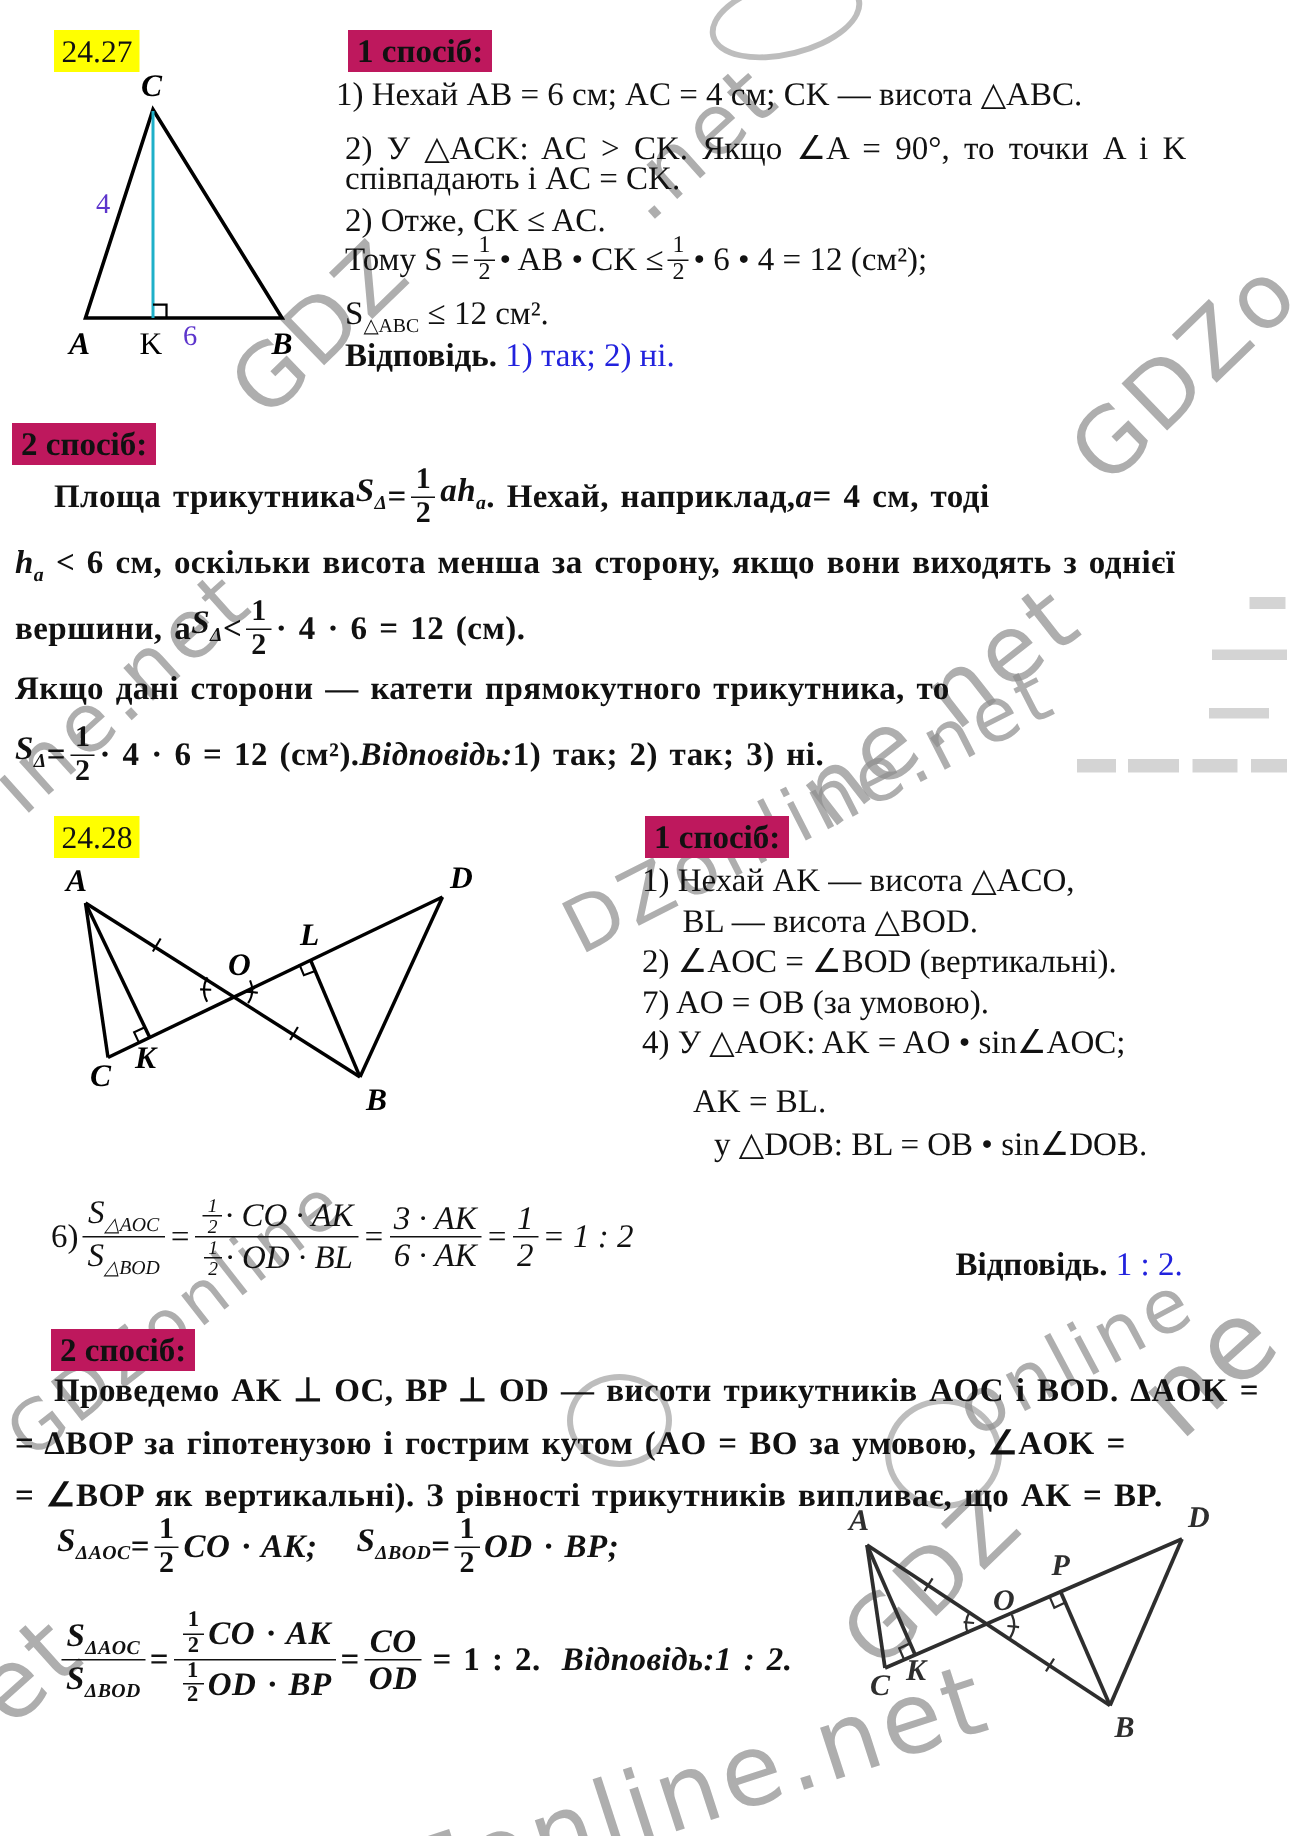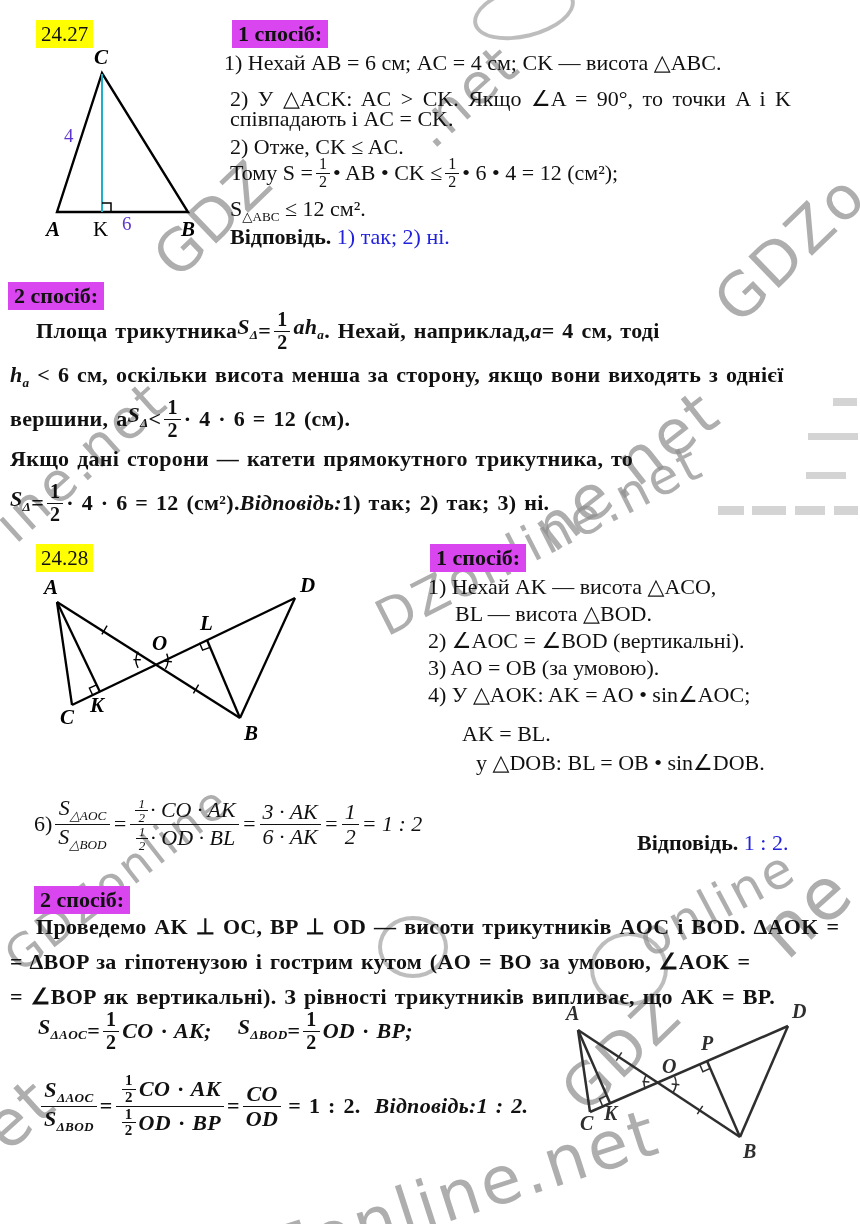--- a/index.html
+++ b/index.html
@@ -1,20 +1,20 @@
 <!DOCTYPE html>
 <html><head>
 <meta charset="utf-8">
 <style>
   html,body{margin:0;padding:0;background:#fff;}
   #page{position:relative;width:860px;height:1224px;background:#ffffff;overflow:hidden;
         font-family:"Liberation Serif",serif;color:#111;}
   .t{position:absolute;white-space:nowrap;font-size:22px;line-height:26px;}
   .flexline{display:flex;align-items:center;}
-  .hdr{background:#d946ef;font-weight:700;padding:1px 6px;}
+  .hdr{background:#be185d;font-weight:700;padding:1px 6px;}
   .ylab{background:#ffff00;padding:1px 5px;font-size:21px;}
   .blue{color:#2222dd;}
   .book{font-weight:700;letter-spacing:.3px;word-spacing:2px;}
   .bi{font-style:italic;font-weight:700;}
   .it{font-style:italic;}
   .sp3{word-spacing:4px;}
   sub{font-size:.6em;}
   .frac{display:inline-flex;flex-direction:column;text-align:center;vertical-align:middle;
         line-height:1.06;margin:0 3px;}
   .frac .n{border-bottom:1.6px solid #111;padding:0 3px;}
@@ -171,21 +171,21 @@
         <text x="72" y="140">K</text>
         <text x="42" y="152">C</text>
         <text x="226" y="168">B</text>
       </g>
     </svg>
 
     <div class="t hdr" style="left:430px;top:544px;">1 спосіб:</div>
     <div class="t" style="left:428px;top:574px;">1) Нехай AK — висота △ACO,</div>
     <div class="t" style="left:455px;top:601px;">BL — висота △BOD.</div>
     <div class="t" style="left:428px;top:628px;">2) ∠AOC = ∠BOD (вертикальні).</div>
-    <div class="t" style="left:428px;top:655px;">3) AO = OB (за умовою).</div>
+    <div class="t" style="left:428px;top:655px;">7) AO = OB (за умовою).</div>
     <div class="t" style="left:428px;top:682px;">4) У △AOK: AK = AO • sin∠AOC;</div>
     <div class="t" style="left:428px;top:750px;margin-left:48px;">у △DOB: BL = OB • sin∠DOB.</div>
     <div class="t" style="left:462px;top:721px;">AK = BL.</div>
 
     <div class="t it flexline" style="left:34px;top:786px;height:76px;">
       <span style="font-style:normal;">6)</span>
       <span class="frac">
         <span class="n"><span>S</span><sub>△AOC</sub></span>
         <span class="d"><span>S</span><sub>△BOD</sub></span>
       </span>

